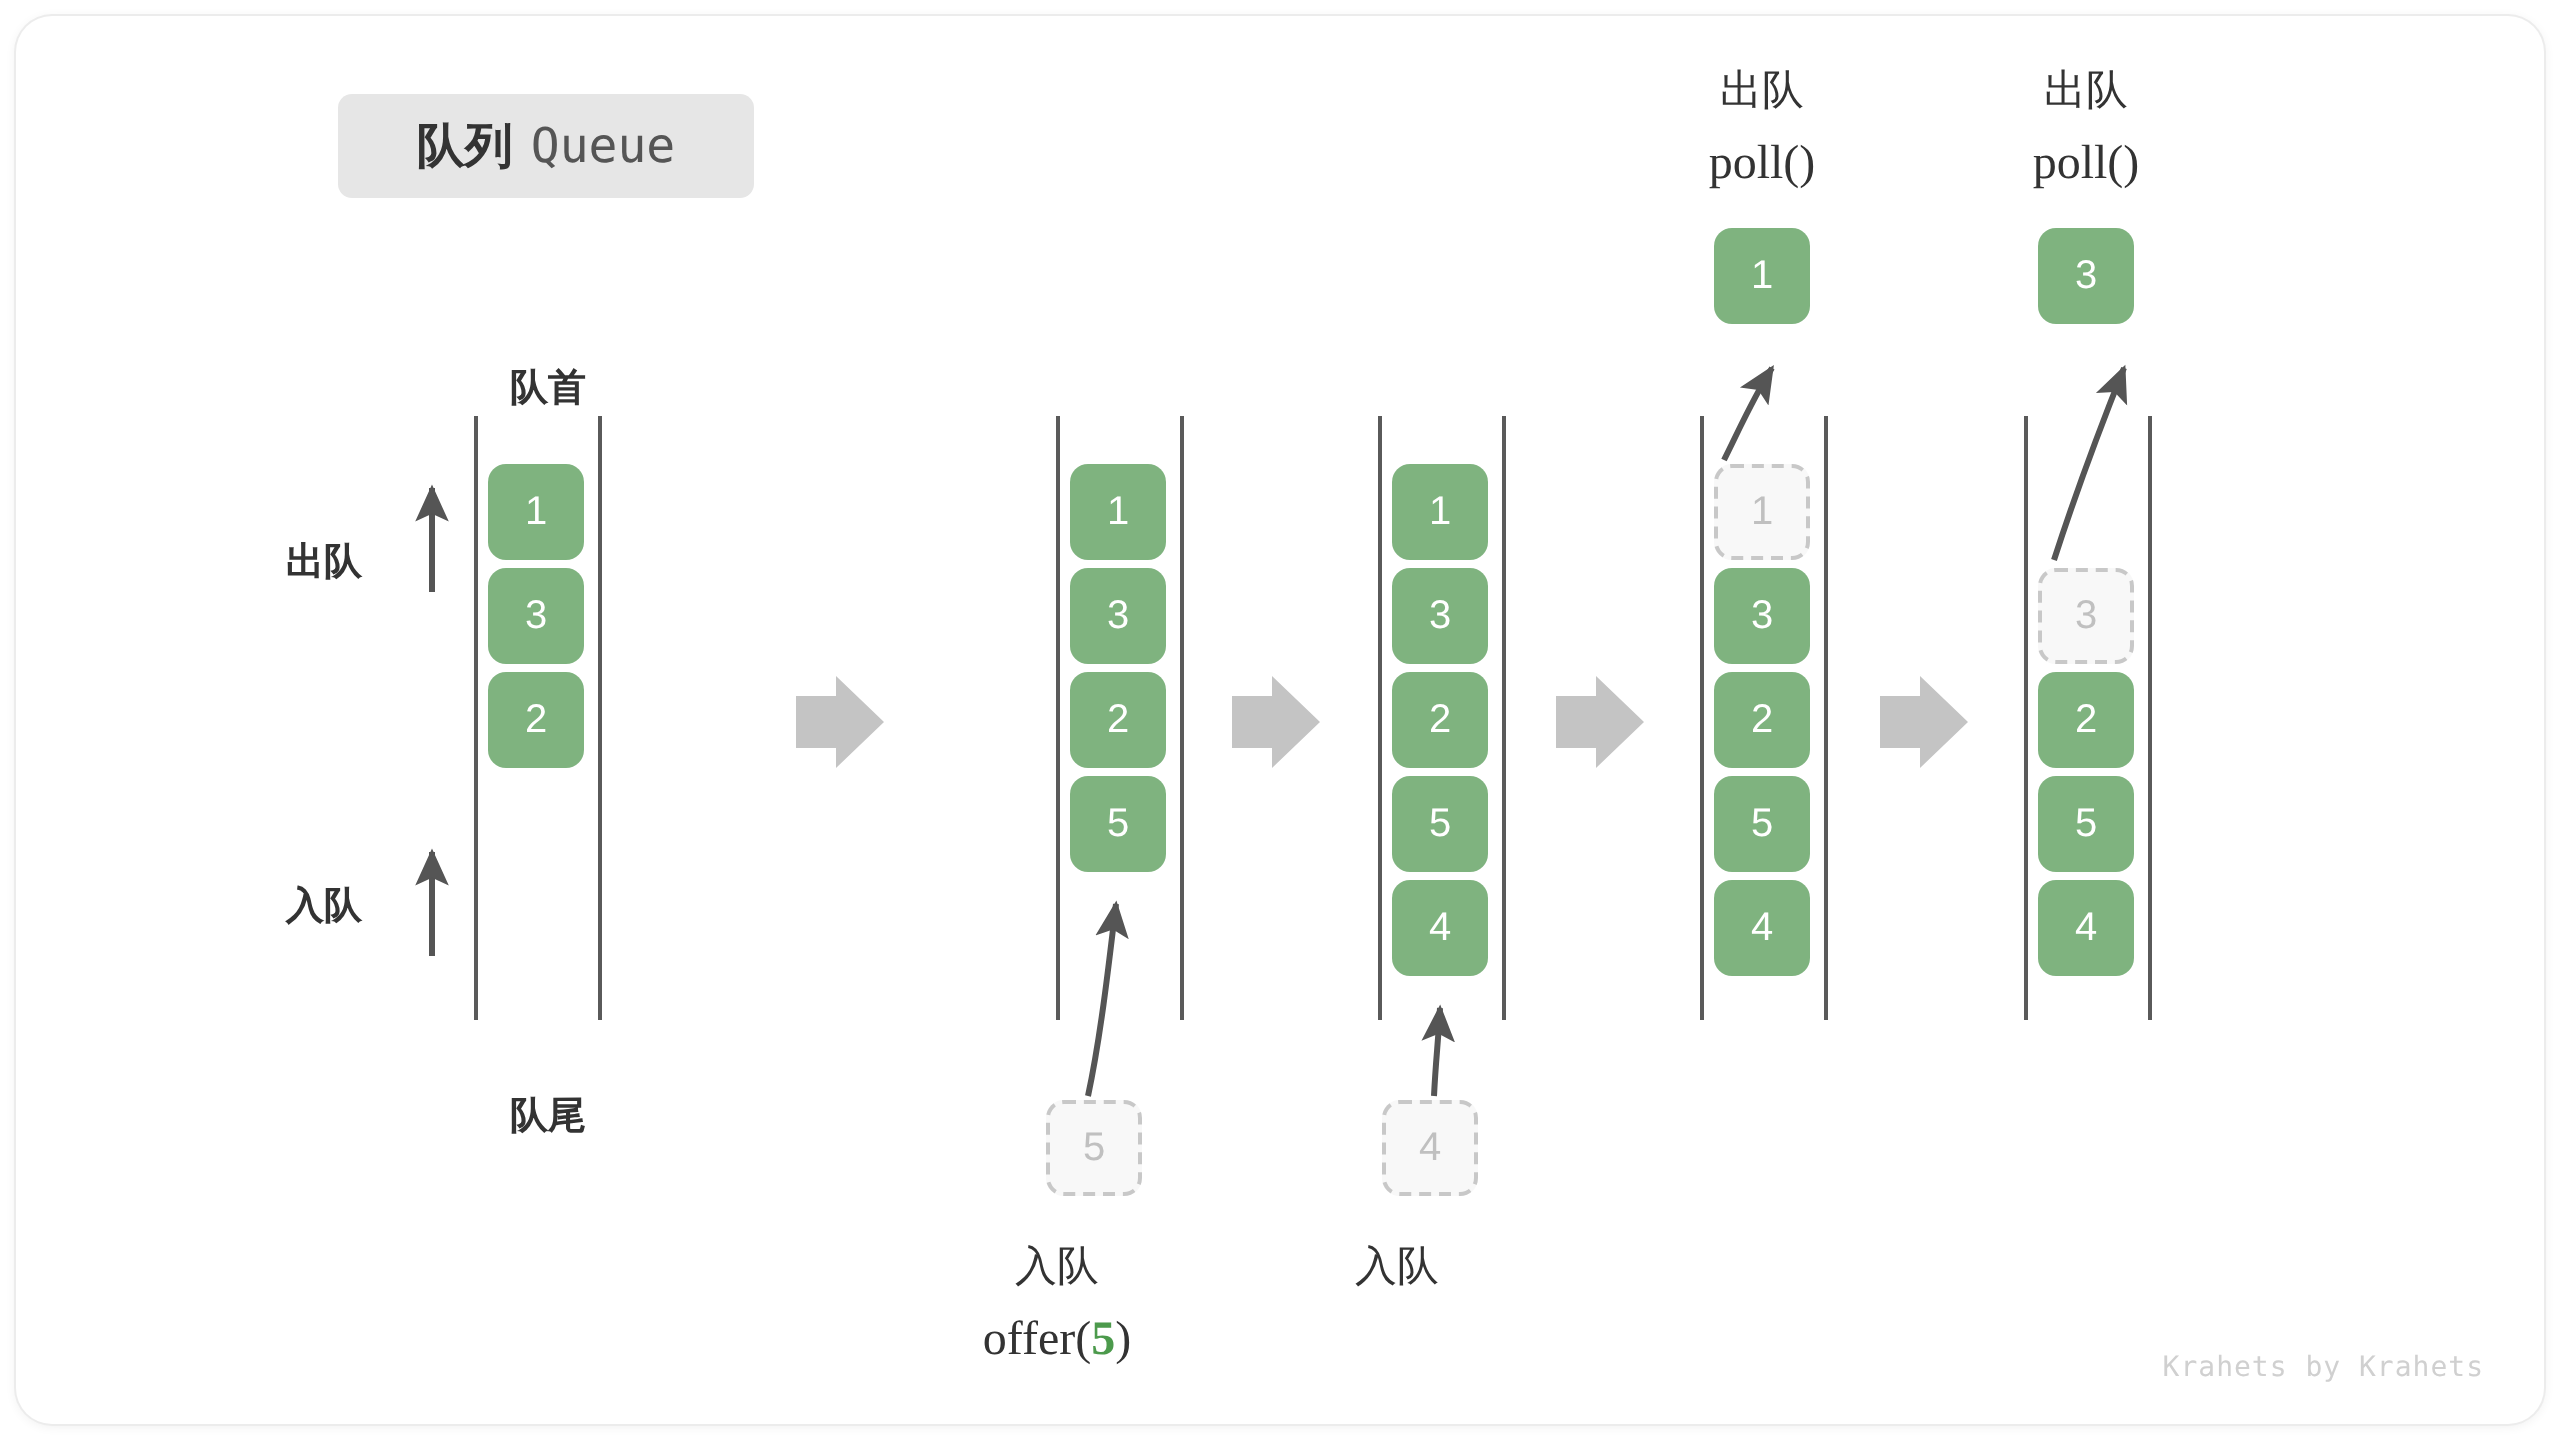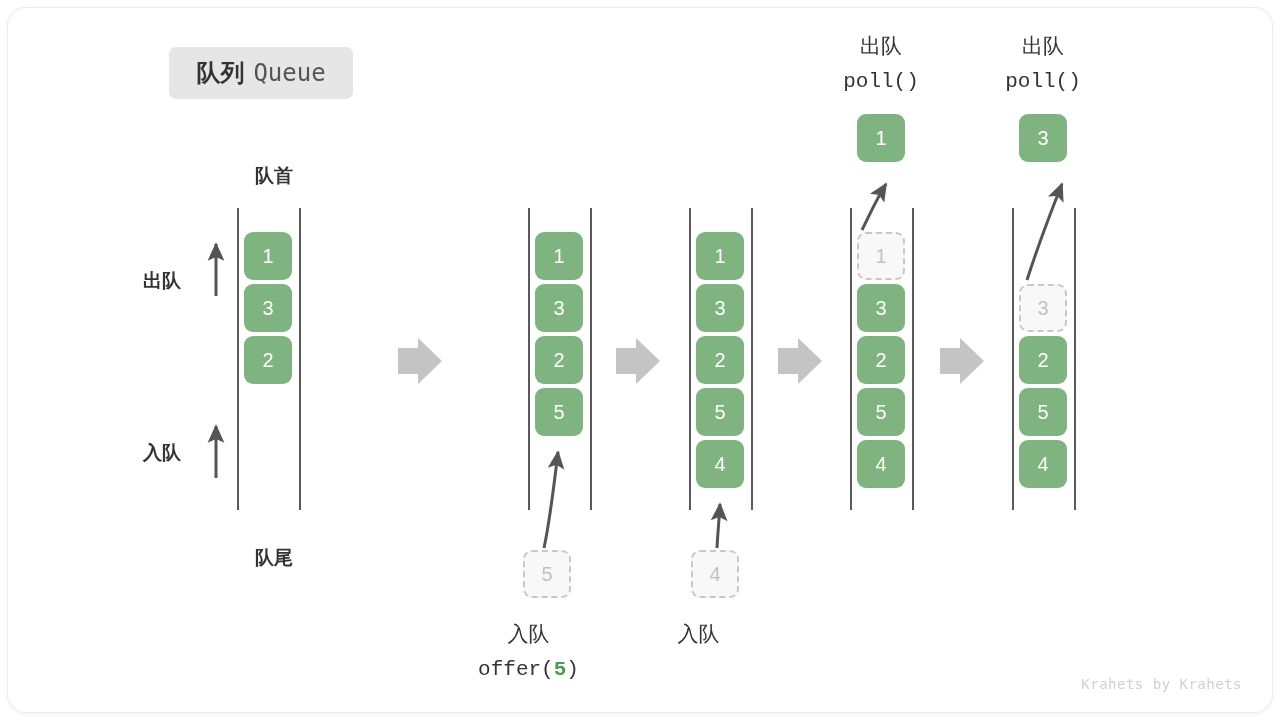--- a/index.html
+++ b/index.html
@@ -30,21 +30,21 @@
     top: 0;
     width: 1264px;
     height: 704px;
     pointer-events: none;
   }
   
   #title-badge {
     position: absolute;
     left: 161px;
     top: 39px;
-    width: 184px;
+    width: 208px;
     height: 52px;
     background: #e6e6e6;
     border-radius: 7px;
     display: flex;
     align-items: center;
     justify-content: center;
     gap: 9px;
   }
   #title-badge .cn {
     font-size: 24px;
@@ -78,22 +78,22 @@
     white-space: nowrap;
     line-height: 36px;
   }
   .op-label .cn {
     display: block;
     font-size: 21px;
     color: #333333;
   }
   .op-label .code {
     display: block;
-    font-size: 21px;
-    font-family: Liberation Mono, monospace;
+    font-size: 24px;
+    font-family: Liberation Serif, serif;
     color: #333333;
   }
   .op-label .code .num {
     color: #4c9a4c;
     font-weight: bold;
   }
   
   .rail {
     position: absolute;
     width: 2px;
@@ -134,21 +134,21 @@
 </head>
 <body>
 
 <div id="card">
 
   <div id="title-badge">
     <span class="cn">队列</span>
     <span class="en">Queue</span>
   </div>
 
-  <div class="hdr-label" style="left:220px; top:155px; width:92px;">队首</div>
+  <div class="hdr-label" style="left:220px; top:173px; width:92px;">队首</div>
   <div class="hdr-label" style="left:220px; top:537px; width:92px;">队尾</div>
   <div class="side-label" style="left:135px; top:260px;">出队</div>
   <div class="side-label" style="left:135px; top:432px;">入队</div>
 
   <div class="op-label" style="left:428px; top:608px; width:185px;">
     <span class="cn">入队</span>
     <span class="code"><span>offer(</span><span class="num">5</span><span>)</span></span>
   </div>
 
   <div class="op-label" style="left:598px; top:608px; width:185px;">

